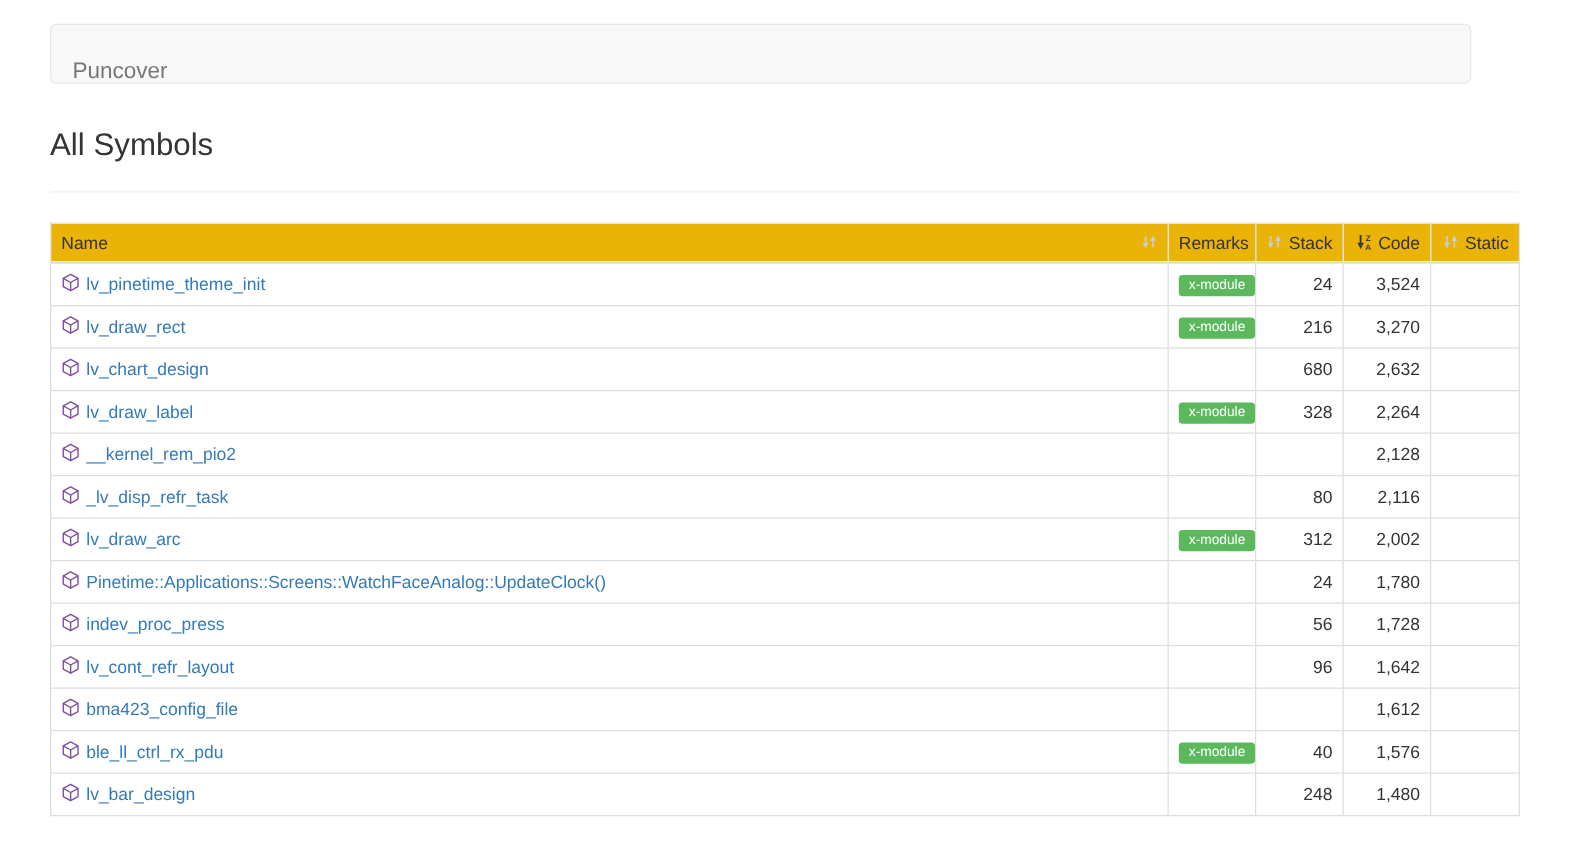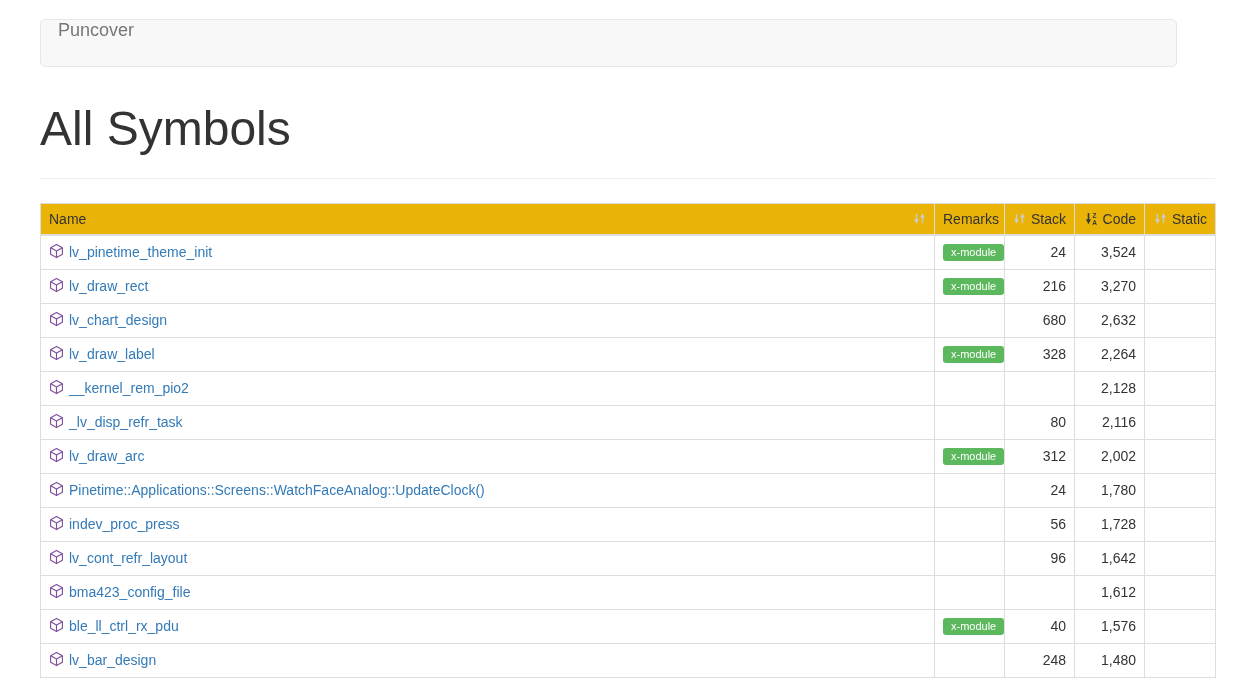--- a/index.html
+++ b/index.html
@@ -13,32 +13,32 @@
   }
   .container { margin-left: 40px; width: 1175px; }
 
   
   .navbar {
     margin: 19px 0 0 40px;
     width: 1137px; height: 48px;
     background: #f8f8f8;
     border: 1px solid #e7e7e7;
     border-radius: 5px;
-    display: flex; align-items: flex-start;
+    display: flex; align-items: flex-end;
     padding-left: 17px;
   }
   .navbar-brand {
     font-size: 18px; color: #777;
     text-decoration: none; line-height: 20px;
   }
 
   
   .page-header { margin-top: 16px; padding-bottom: 22px; border-bottom: 1px solid #eee; }
   .page-header h1 {
-    font-size: 48px; font-weight: 400; color: #333; line-height: 1.1; margin-top: 36px;
+    font-size: 25px; font-weight: 400; color: #333; line-height: 1.1; margin-top: 36px;
   }
 
   
   table.symbols {
     margin-top: 24px;
     width: 1175px;
     border-collapse: collapse;
     table-layout: fixed;
   }
   table.symbols th, table.symbols td {

